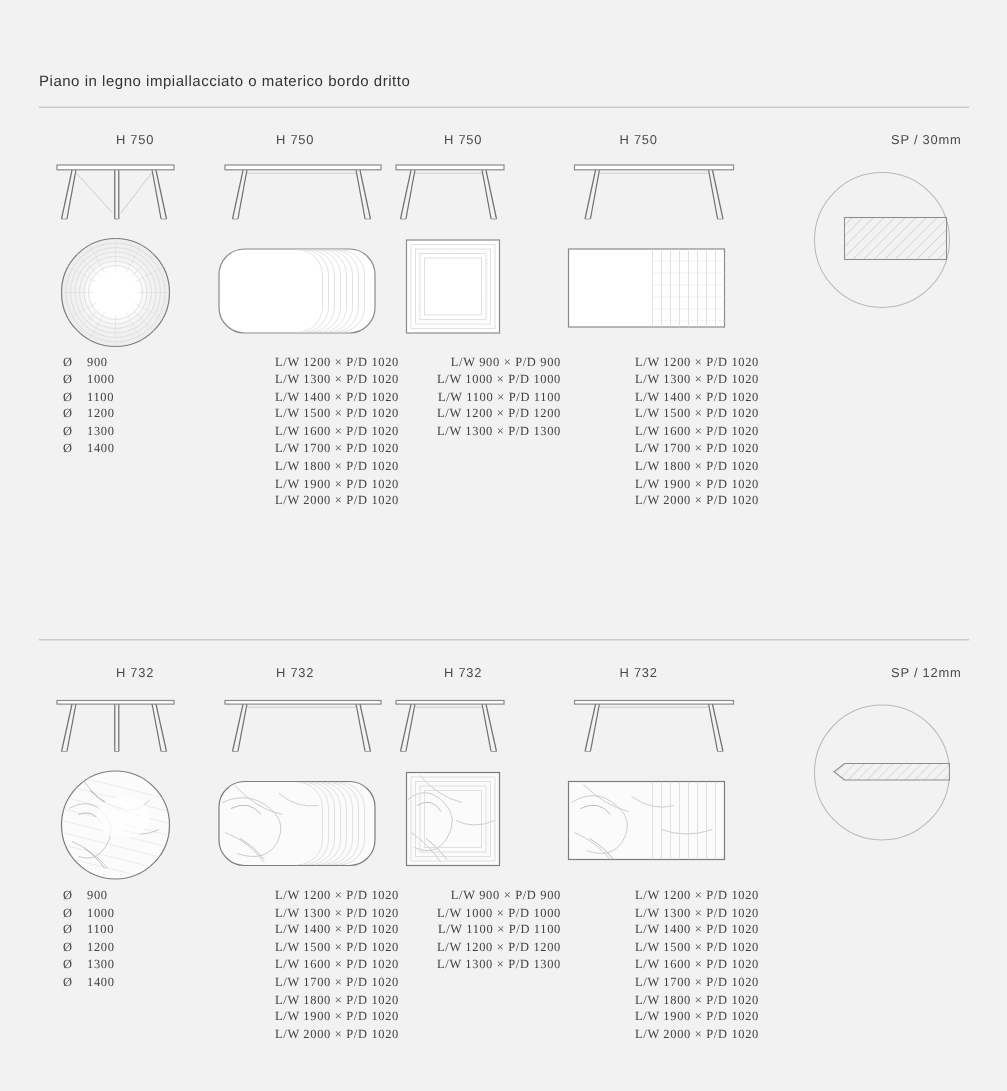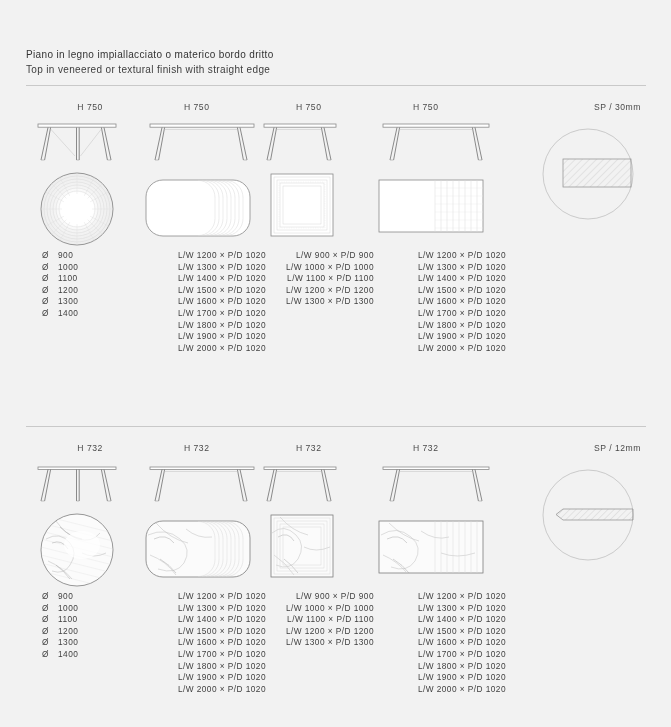--- a/index.html
+++ b/index.html
@@ -80,20 +80,21 @@
   .plan {
     position: relative;
     height: 82px;
   }
   .specs {
     font-size: 8.3px;
     letter-spacing: 0.45px;
     line-height: 11.6px;
     color: #3f3f3f;
     white-space: nowrap;
+    font-family: Liberation Serif, serif;
   }
   .spec-line { height: 11.6px; text-align: right; }
   .dia-list { padding-left: 16px; }
   .dia-line { height: 11.6px; }
   .dia-sym { display: inline-block; width: 16px; }
 
   svg { display: block; overflow: visible; }
   .ln { fill: none; stroke: #6e6e6e; stroke-width: 0.8; }
   .ln-thin { fill: none; stroke: #9a9a9a; stroke-width: 0.6; }
   .ln-faint { fill: none; stroke: #c2c2c2; stroke-width: 0.5; }
@@ -102,21 +103,20 @@
 </style>
 </head>
 <body>
 
 <div class="sheet">
 
   <div class="section section-1">
 
     <div class="section-title">
       <div>Piano in legno impiallacciato o materico bordo dritto</div>
-      <div class="sub">Top in veneered or textural finish with straight edge</div>
     </div>
     <div class="rule"></div>
 
     <div class="cols">
 
       <div class="col col-1">
         <div class="head-label">H 750</div>
         <div class="elev">
           <svg width="120" height="52" viewBox="0 0 120 52">
             <rect x="12" y="8" width="78" height="3.2" class="top-fill"></rect>

